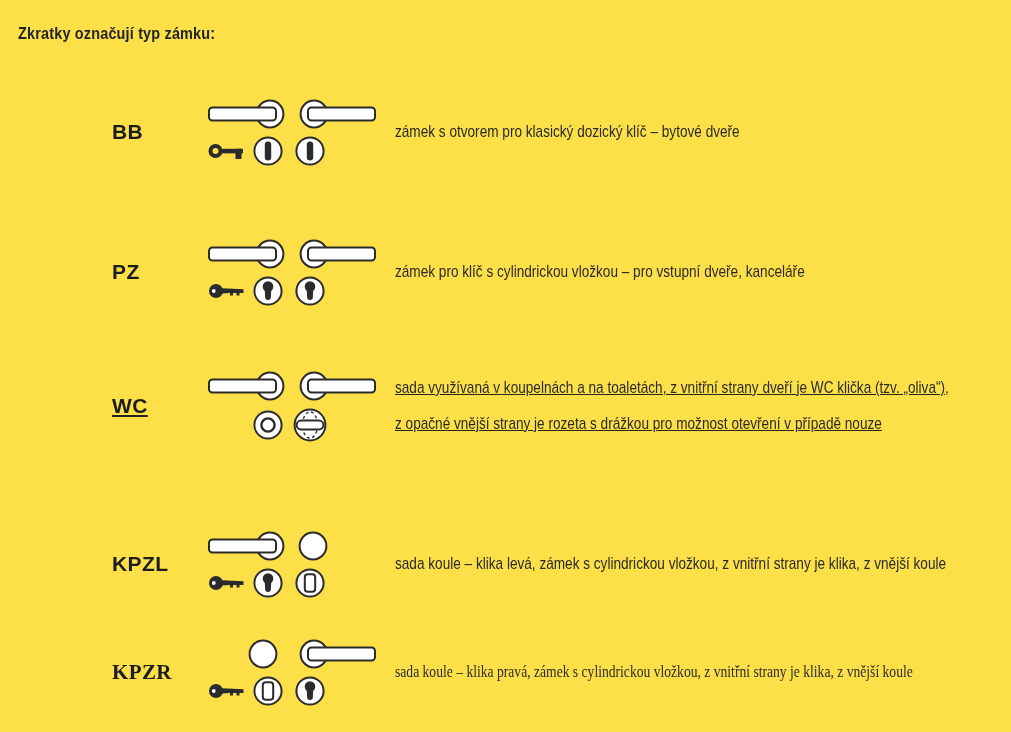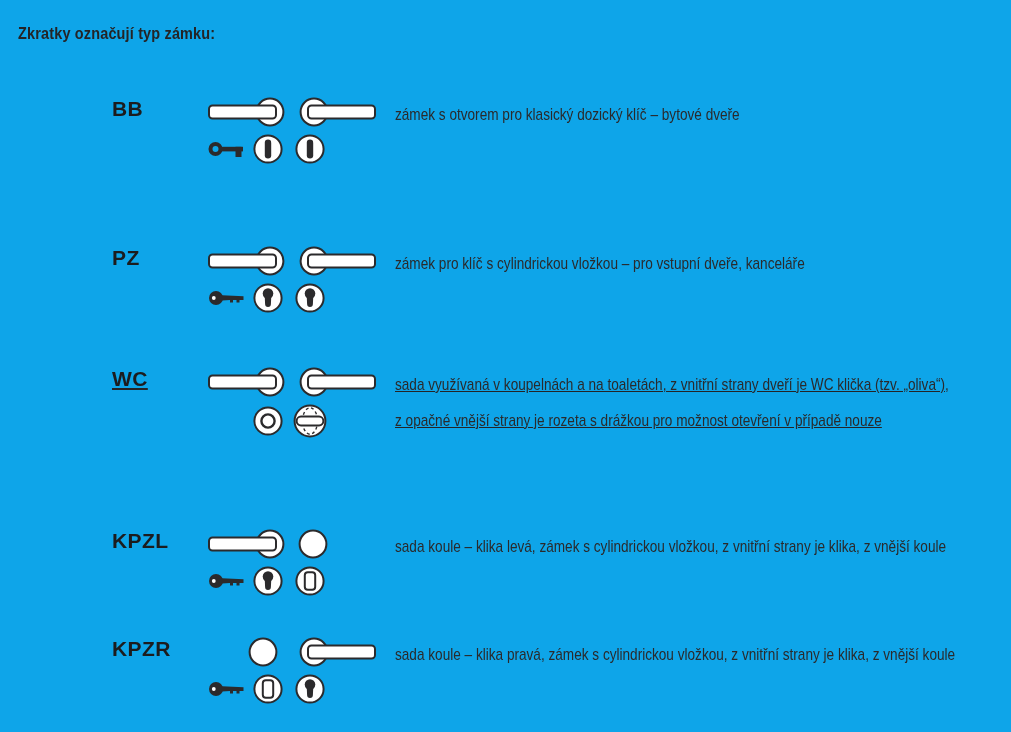--- a/index.html
+++ b/index.html
@@ -5,47 +5,47 @@
   html, body { margin: 0; padding: 0; }
   body {
     font-family: "Liberation Sans", "DejaVu Sans", sans-serif;
     background: #ffffff;
     color: #242426;
   }
   .page {
     position: relative;
     width: 1011px;
     height: 732px;
-    background: #0ea5e9;
+    background: #fde047;
     overflow: hidden;
   }
   .title {
     position: absolute;
     top: 24px;
     left: 18px;
     font-size: 17px;
     font-weight: bold;
     color: #242426;
     white-space: nowrap;
     transform: scaleX(0.85);
     transform-origin: 0 50%;
     letter-spacing: 0.2px;
   }
   .row {
     position: absolute;
     left: 0;
     width: 100%;
     display: flex;
-    align-items: flex-start;
+    align-items: center;
   }
   .row-bb   { top: 97px;  height: 70px; }
-  .row-pz   { top: 246px; height: 70px; }
+  .row-pz   { top: 237px; height: 70px; }
   .row-wc   { top: 367px; height: 78px; text-decoration: underline; }
   .row-kpzl { top: 529px; height: 70px; }
-  .row-kpzr { top: 637px; height: 70px; }
+  .row-kpzr { top: 637px; height: 70px; font-family: Liberation Serif, serif; }
   .code {
     margin-left: 112px;
     width: 96px;
     flex: 0 0 96px;
     font-size: 21px;
     font-weight: bold;
     letter-spacing: 0.4px;
     color: #1c1c1e;
   }
   .icons {

